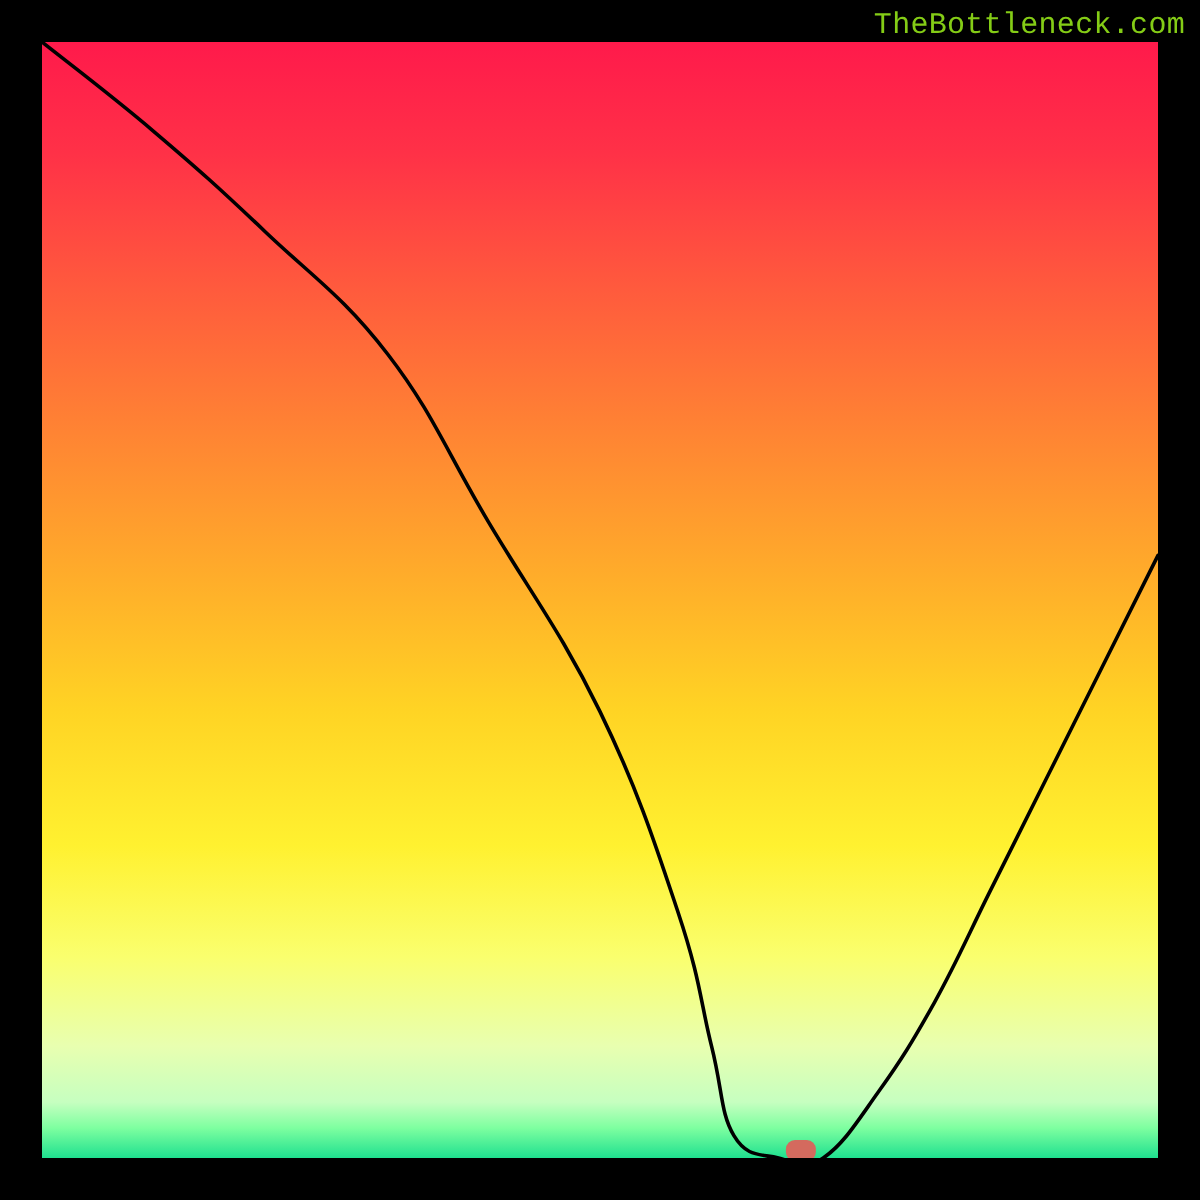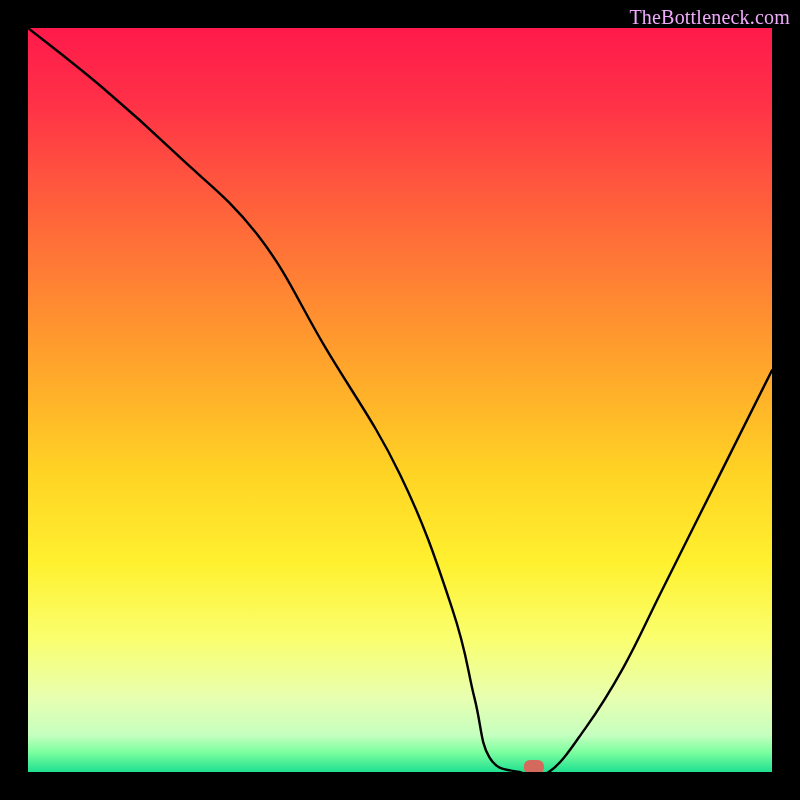--- a/index.html
+++ b/index.html
@@ -21,22 +21,22 @@
     position: absolute;
     left: 28px;
     top: 28px;
     width: 744px;   
     height: 744px;
   }
   .watermark {
     position: absolute;
     top: 6px;
     right: 10px;
-    color: #f0abfc;
-    font-family: Liberation Serif, serif;
+    color: #84cc16;
+    font-family: Liberation Mono, monospace;
     font-size: 20px;
     letter-spacing: 0.2px;
     user-select: none;
   }
 </style>
 </head>
 <body>
 
 <div class="frame">
 

